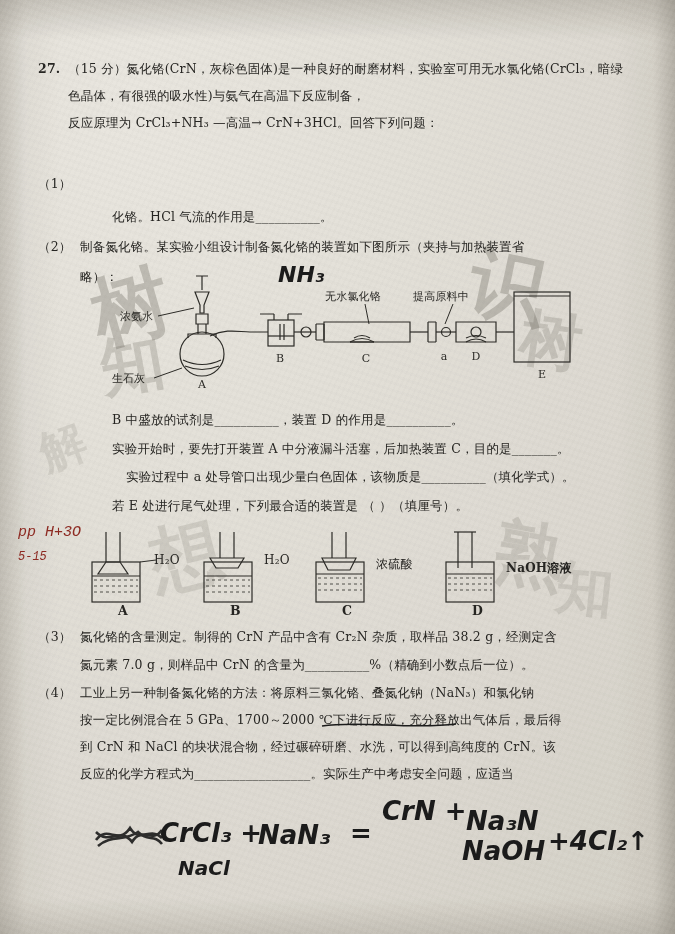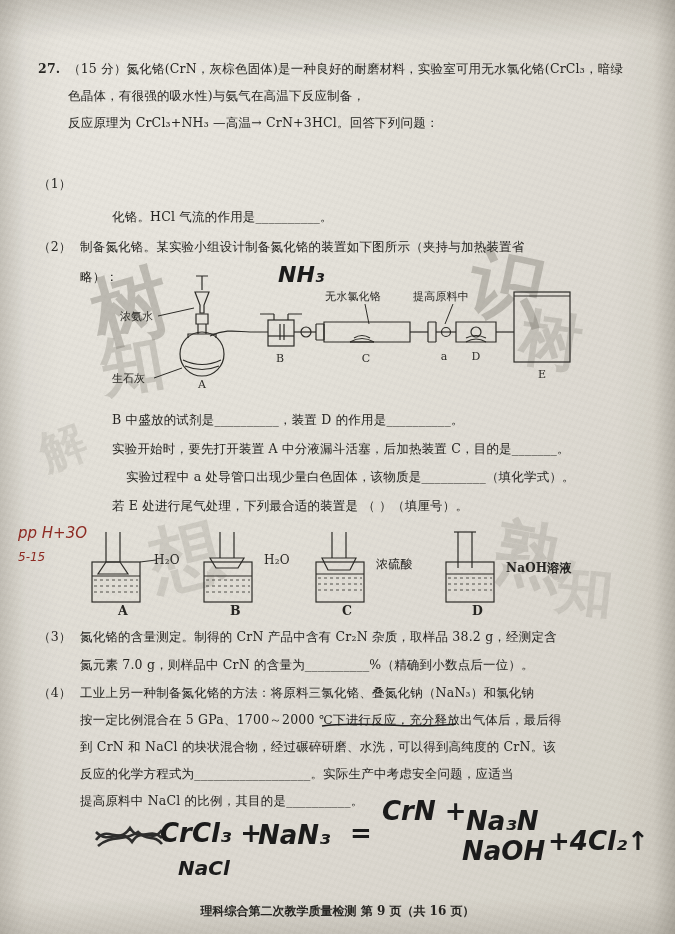--- a/index.html
+++ b/index.html
@@ -62,21 +62,21 @@
 
   
   .hw{
     position:absolute;
     font-family:"DejaVu Sans","Liberation Sans",sans-serif;
     color:#1b1b1b;
     font-style:italic;
     white-space:pre;
   }
   .hwbig{font-size:26px;font-weight:600;}
-  .hwred{color:#8d2a22;}
+  .hwred{color:#8d2a22;font-family:Liberation Mono, monospace;}
 
   
   svg{position:absolute;overflow:visible;}
   .ln{stroke:#2c2b27;fill:none;}
   .fl{fill:#2c2b27;}
 
   
   .footer{
     position:absolute;left:0;right:0;bottom:14px;text-align:center;
     color:#262522;font-family:"DejaVu Serif",serif;font-size:12px;font-weight:700;
@@ -253,21 +253,20 @@
 
   <div class="tx" style="left:38px;top:628px;">（3）</div>
   <div class="tx" style="left:80px;top:628px;">氮化铬的含量测定。制得的 CrN 产品中含有 Cr₂N 杂质，取样品 38.2 g，经测定含</div>
   <div class="tx" style="left:80px;top:656px;">氮元素 7.0 g，则样品中 CrN 的含量为__________%（精确到小数点后一位）。</div>
 
   <div class="tx" style="left:38px;top:684px;">（4）</div>
   <div class="tx" style="left:80px;top:684px;">工业上另一种制备氮化铬的方法：将原料三氯化铬、叠氮化钠（NaN₃）和氯化钠</div>
   <div class="tx" style="left:80px;top:711px;">按一定比例混合在 5 GPa、1700～2000 ℃下进行反应，充分释放出气体后，最后得</div>
   <div class="tx" style="left:80px;top:738px;">到 CrN 和 NaCl 的块状混合物，经过碾碎研磨、水洗，可以得到高纯度的 CrN。该</div>
   <div class="tx" style="left:80px;top:765px;">反应的化学方程式为__________________。实际生产中考虑安全问题，应适当</div>
-  <div class="tx" style="left:80px;top:792px;">提高原料中 NaCl 的比例，其目的是__________。</div>
 
   <svg style="left:320px;top:718px;width:160px;height:16px;" viewBox="0 0 160 16">
     <path d="M2 8 C40 2, 90 12, 136 6" stroke="#1b1b1b" stroke-width="1.4" fill="none"></path>
   </svg>
 
   <div class="hw hwred" style="left:18px;top:524px;font-size:15px;">pp H+3O</div>
   <div class="hw hwred" style="left:18px;top:550px;font-size:12px;">5-15</div>
 
   <svg class="scribble" style="left:94px;top:820px;width:70px;height:30px;" viewBox="0 0 70 30">
     <g stroke="#1b1b1b" stroke-width="2.6" fill="none" opacity=".9">
@@ -278,14 +277,13 @@
   </svg>
   <div class="hw hwbig" style="left:160px;top:818px;">CrCl₃ +</div>
   <div class="hw hwbig" style="left:258px;top:820px;">NaN₃</div>
   <div class="hw hwbig" style="left:350px;top:818px;">=</div>
   <div class="hw hwbig" style="left:382px;top:796px;font-style:italic;">CrN +</div>
   <div class="hw hwbig" style="left:466px;top:806px;">Na₃N</div>
   <div class="hw hwbig" style="left:462px;top:836px;">NaOH</div>
   <div class="hw hwbig" style="left:548px;top:826px;">+4Cl₂↑</div>
   <div class="hw hwbig" style="left:178px;top:856px;font-size:20px;">NaCl</div>
 
-  <div class="footer">理科综合第二次教学质量检测  第 9 页（共 16 页）</div>
 </div>
 
 </body></html>

